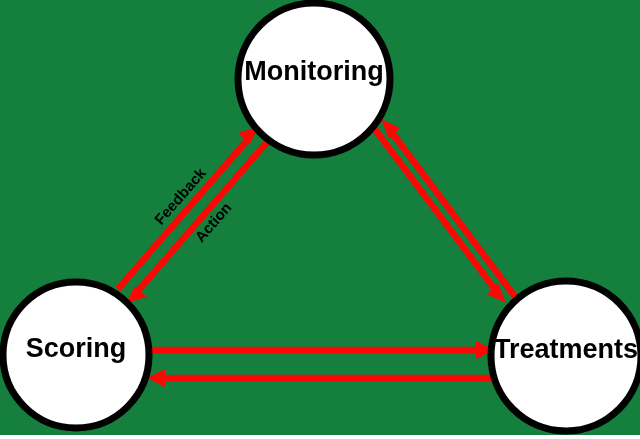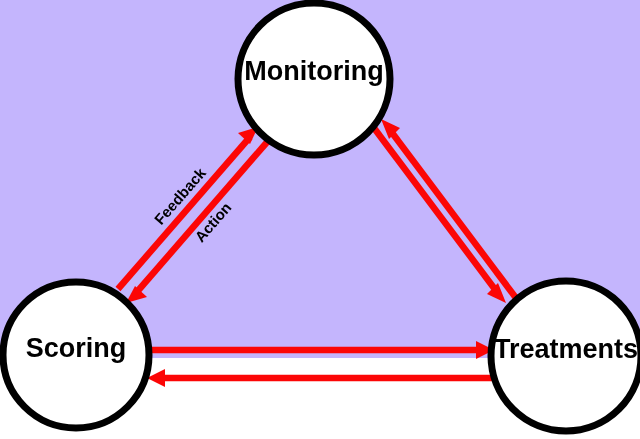--- a/index.html
+++ b/index.html
@@ -9,22 +9,22 @@
   }
   body {
     width: 640px;
     height: 439px;
     font-family: "Liberation Sans", sans-serif;
     overflow: hidden;
   }
   #diagram-root {
     position: relative;
     width: 640px;
-    height: 358px;
-    background: #c4b5fd;
+    height: 435px;
+    background: #15803d;
     text-decoration: underline;
   }
   svg#diagram-svg {
     position: absolute;
     top: 0;
     left: 0;
     width: 640px;
     height: 439px;
     display: block;
   }

